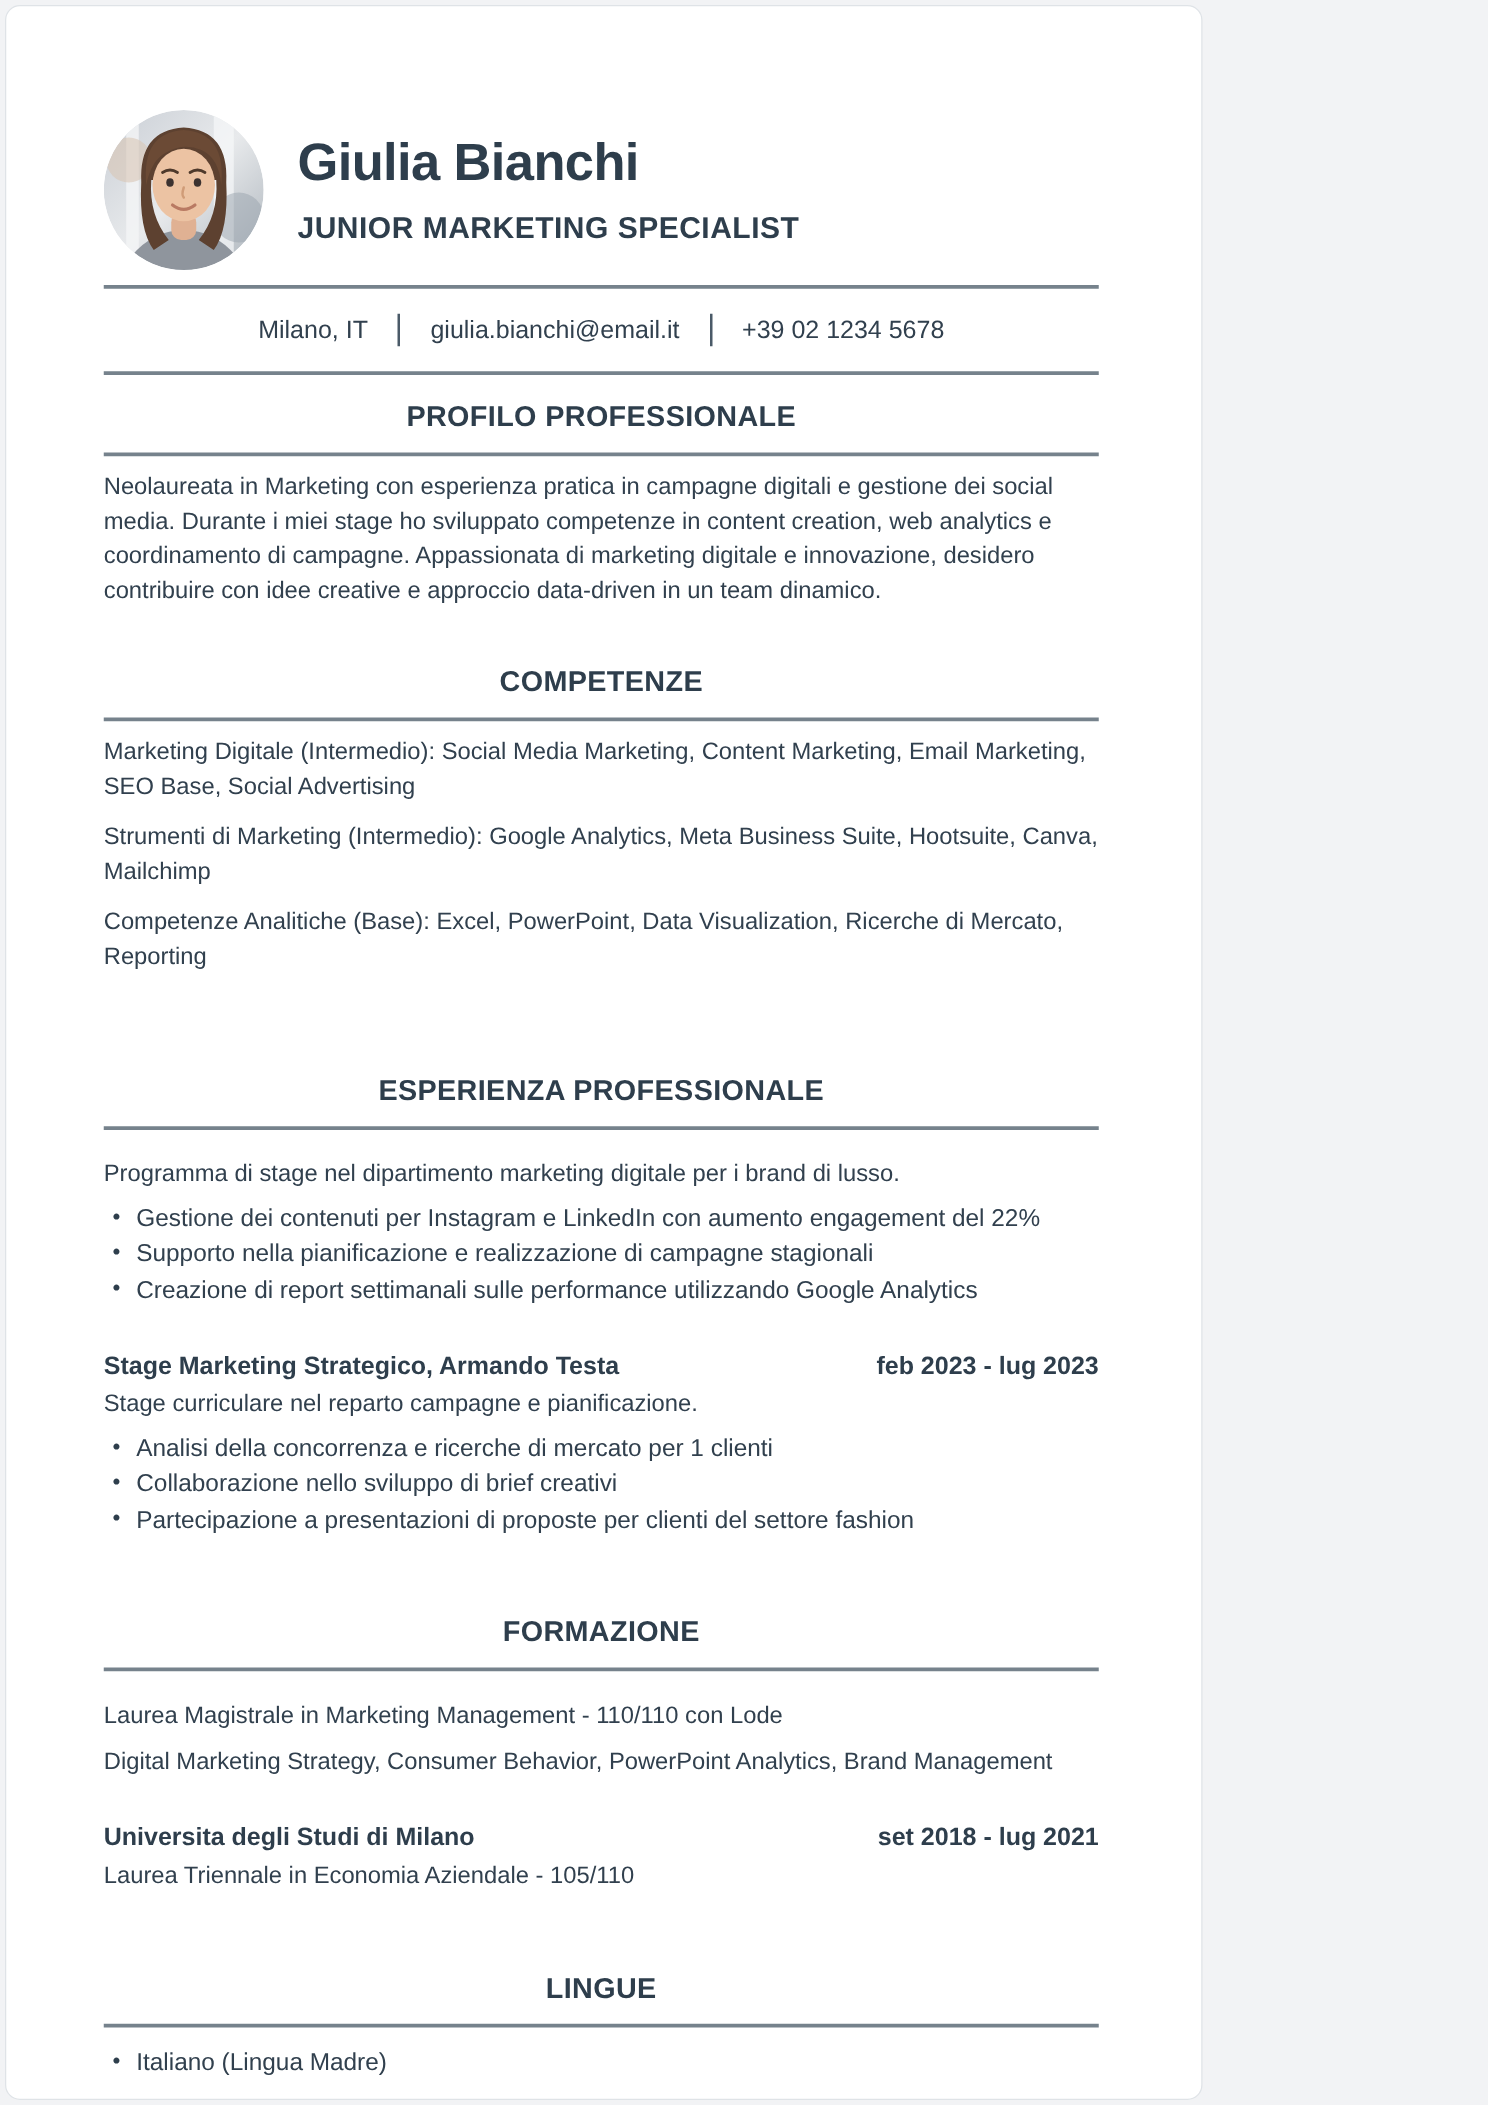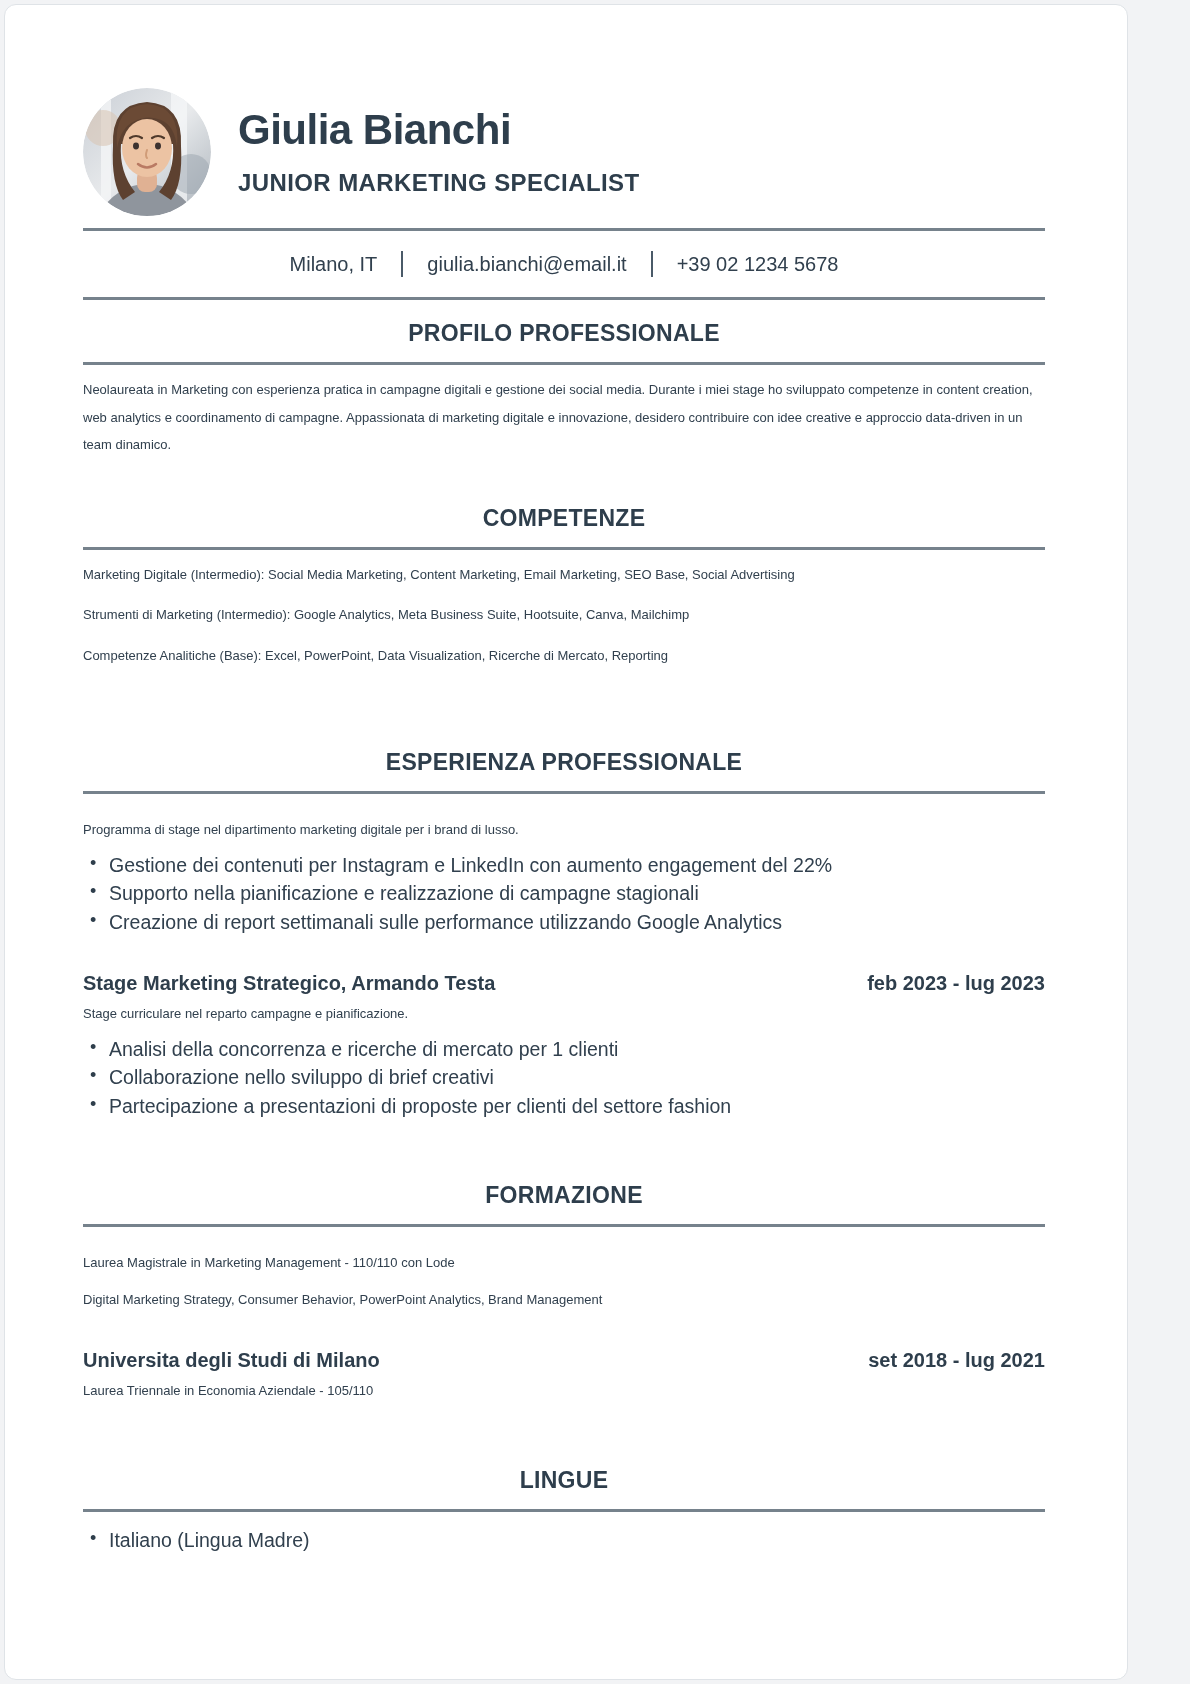--- a/index.html
+++ b/index.html
@@ -4,21 +4,21 @@
 <style>
   * { margin: 0; padding: 0; box-sizing: border-box; }
   html, body { background: #f2f3f5; }
   body {
     width: 1190px; height: 1684px;
     font-family: "Liberation Sans", "DejaVu Sans", sans-serif;
     color: #31404e;
   }
   .page {
     position: absolute; left: 4px; top: 4px;
-    width: 1124px; height: 1676px;
+    width: 958px; height: 1676px;
     background: #ffffff;
     border: 1px solid #dfe3e7;
     border-radius: 12px;
     padding: 83px 82px 0 78px;
     overflow: hidden;
   }
   
   .header { display: flex; align-items: center; gap: 27px; }
   .avatar {
     width: 128px; height: 128px; border-radius: 50%;
@@ -48,21 +48,21 @@
   .section h3 {
     font-size: 23px; font-weight: bold; color: #2e3e4c;
     letter-spacing: 0.3px;
     padding-bottom: 15px; border-bottom: 3px solid #76828c; text-align: center;
   }
   .sec-profile    { margin-top: 20px; }
   .sec-skills     { margin-top: 46px; }
   .sec-experience { margin-top: 80px; }
   .sec-education  { margin-top: 62px; }
   .sec-languages  { margin-top: 62px; }
-  .body-text { font-size: 13px; line-height: 27.5px; }
+  .body-text { font-size: 19px; line-height: 27.5px; }
   .sec-profile .body-text { margin-top: 11px; }
   .skill-item { margin-top: 13px; }
   .skill-item:first-of-type { margin-top: 11px; }
   
   .entry { margin-top: 22px; }
   .entry + .entry { margin-top: 36px; }
   .entry-head { display: flex; justify-content: space-between; align-items: baseline; }
   .entry-title, .entry-date { font-size: 20px; font-weight: bold; color: #2e3e4c; }
   .entry-sub { margin-top: 5px; }
   .entry-details { margin-top: 9px; }

